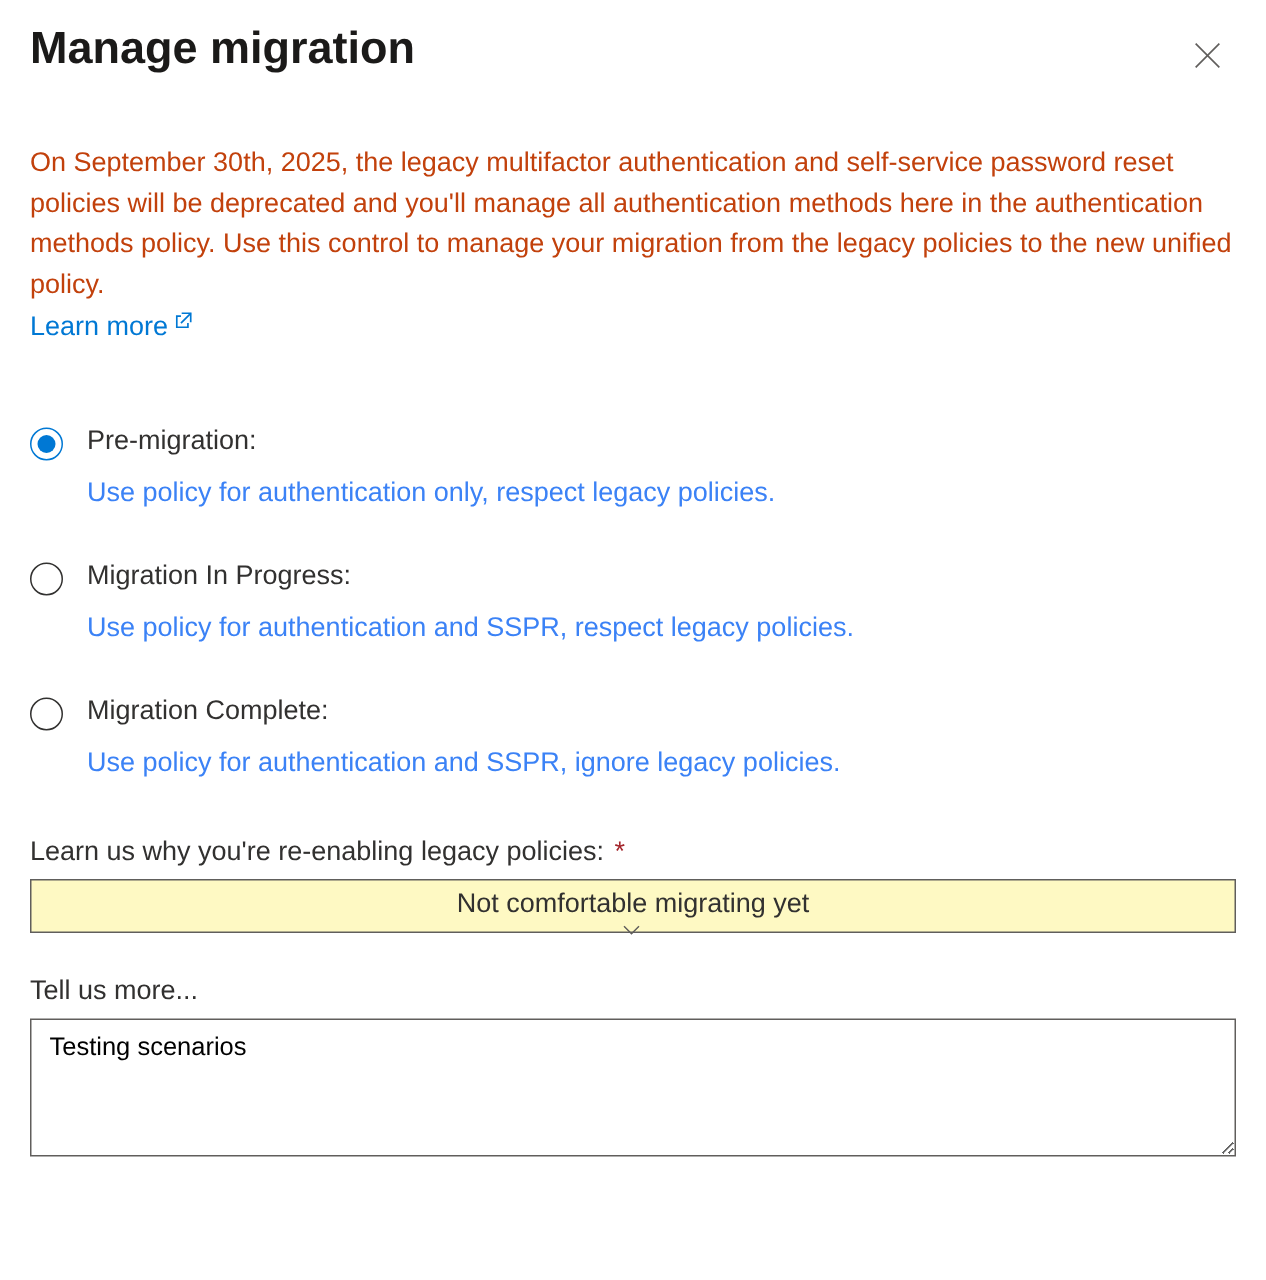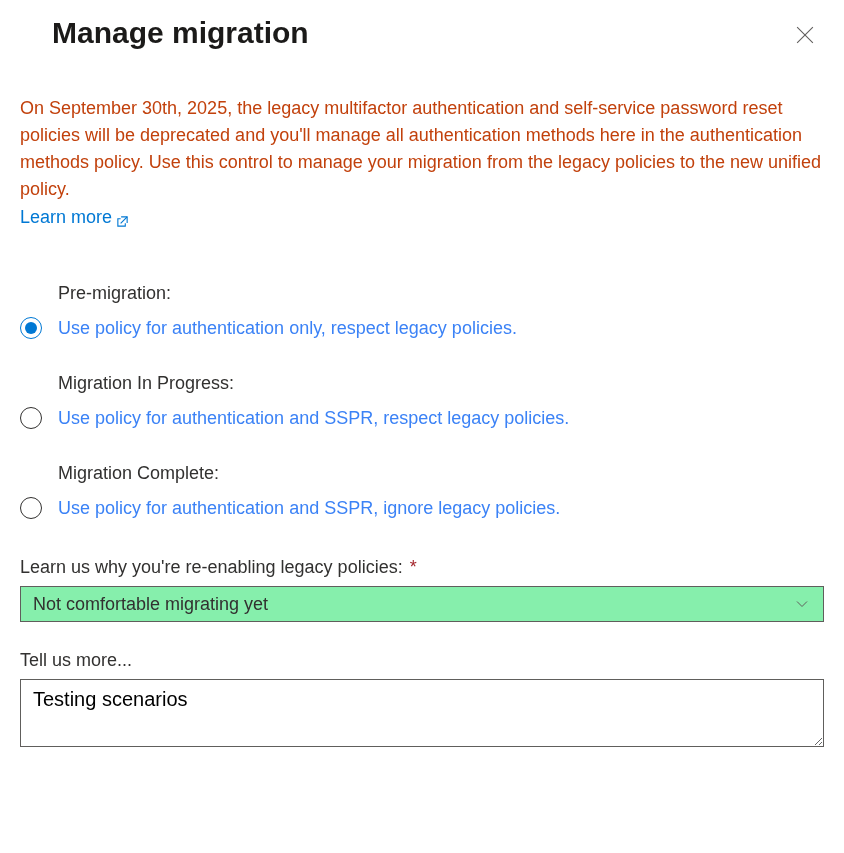--- a/index.html
+++ b/index.html
@@ -6,23 +6,22 @@
     body {
       font-family: "Segoe UI", -apple-system, BlinkMacSystemFont, sans-serif;
       color: #323130;
       background: #fff;
       padding: 16px 20px;
       width: 844px;
     }
     .header {
       display: flex;
       justify-content: space-between;
-      align-items: flex-start;
+      align-items: flex-end;
       margin-bottom: 45px;
-      margin-left: 32px;
     }
     .title {
       font-size: 30px;
       font-weight: 600;
       color: #1b1a19;
     }
     .close-btn {
       background: none;
       border: none;
       cursor: pointer;
@@ -36,31 +35,31 @@
       font-size: 18px;
       line-height: 1.5;
       color: #c2410c;
       margin-bottom: 4px;
     }
     .learn-more {
       font-size: 18px;
       color: #0078d4;
       text-decoration: none;
       display: inline-flex;
-      align-items: flex-end;
+      align-items: flex-start;
       gap: 4px;
       cursor: pointer;
     }
     .learn-more svg { width: 13px; height: 13px; }
     .learn-more-wrap { margin-bottom: 55px; }
 
     .radio-group { margin-bottom: 38px; }
     .radio-option {
       display: flex;
-      align-items: flex-end;
+      align-items: flex-start;
       gap: 16px;
       margin-bottom: 34px;
       cursor: pointer;
     }
     .radio-option:last-child { margin-bottom: 0; margin-top: 27px; }
     .radio-circle {
       width: 22px;
       height: 22px;
       border-radius: 50%;
       border: 1px solid #323130;
@@ -100,36 +99,37 @@
     .field-label .req { color: #a4262c; margin-left: 2px; }
     .select-wrap {
       position: relative;
       width: 100%;
     }
     .select-display {
       width: 100%;
       border: 1px solid #605e5c;
       font-size: 18px;
       padding: 5px 12px;
-      background: #86efac;
+      background: #fef9c3;
       cursor: pointer;
       display: flex;
       justify-content: space-between;
       align-items: center;
       height: 36px;
+      flex-direction: column;
     }
     .select-display svg { width: 14px; height: 14px; color: #605e5c; flex-shrink:0; margin-right:2px;}
     .textarea {
       width: 100%;
       border: 1px solid #605e5c;
       font-family: inherit;
-      font-size: 20px;
+      font-size: 17px;
       padding: 8px 12px;
       resize: both;
-      height: 68px;
+      height: 92px;
     }
   </style>
 </head>
 <body>
 
 <div class="header">
   <h1 class="title">Manage migration</h1>
   <button class="close-btn">
     <svg viewBox="0 0 16 16" fill="none" stroke="currentColor" stroke-width="1">
       <line x1="1" y1="1" x2="15" y2="15"></line>

